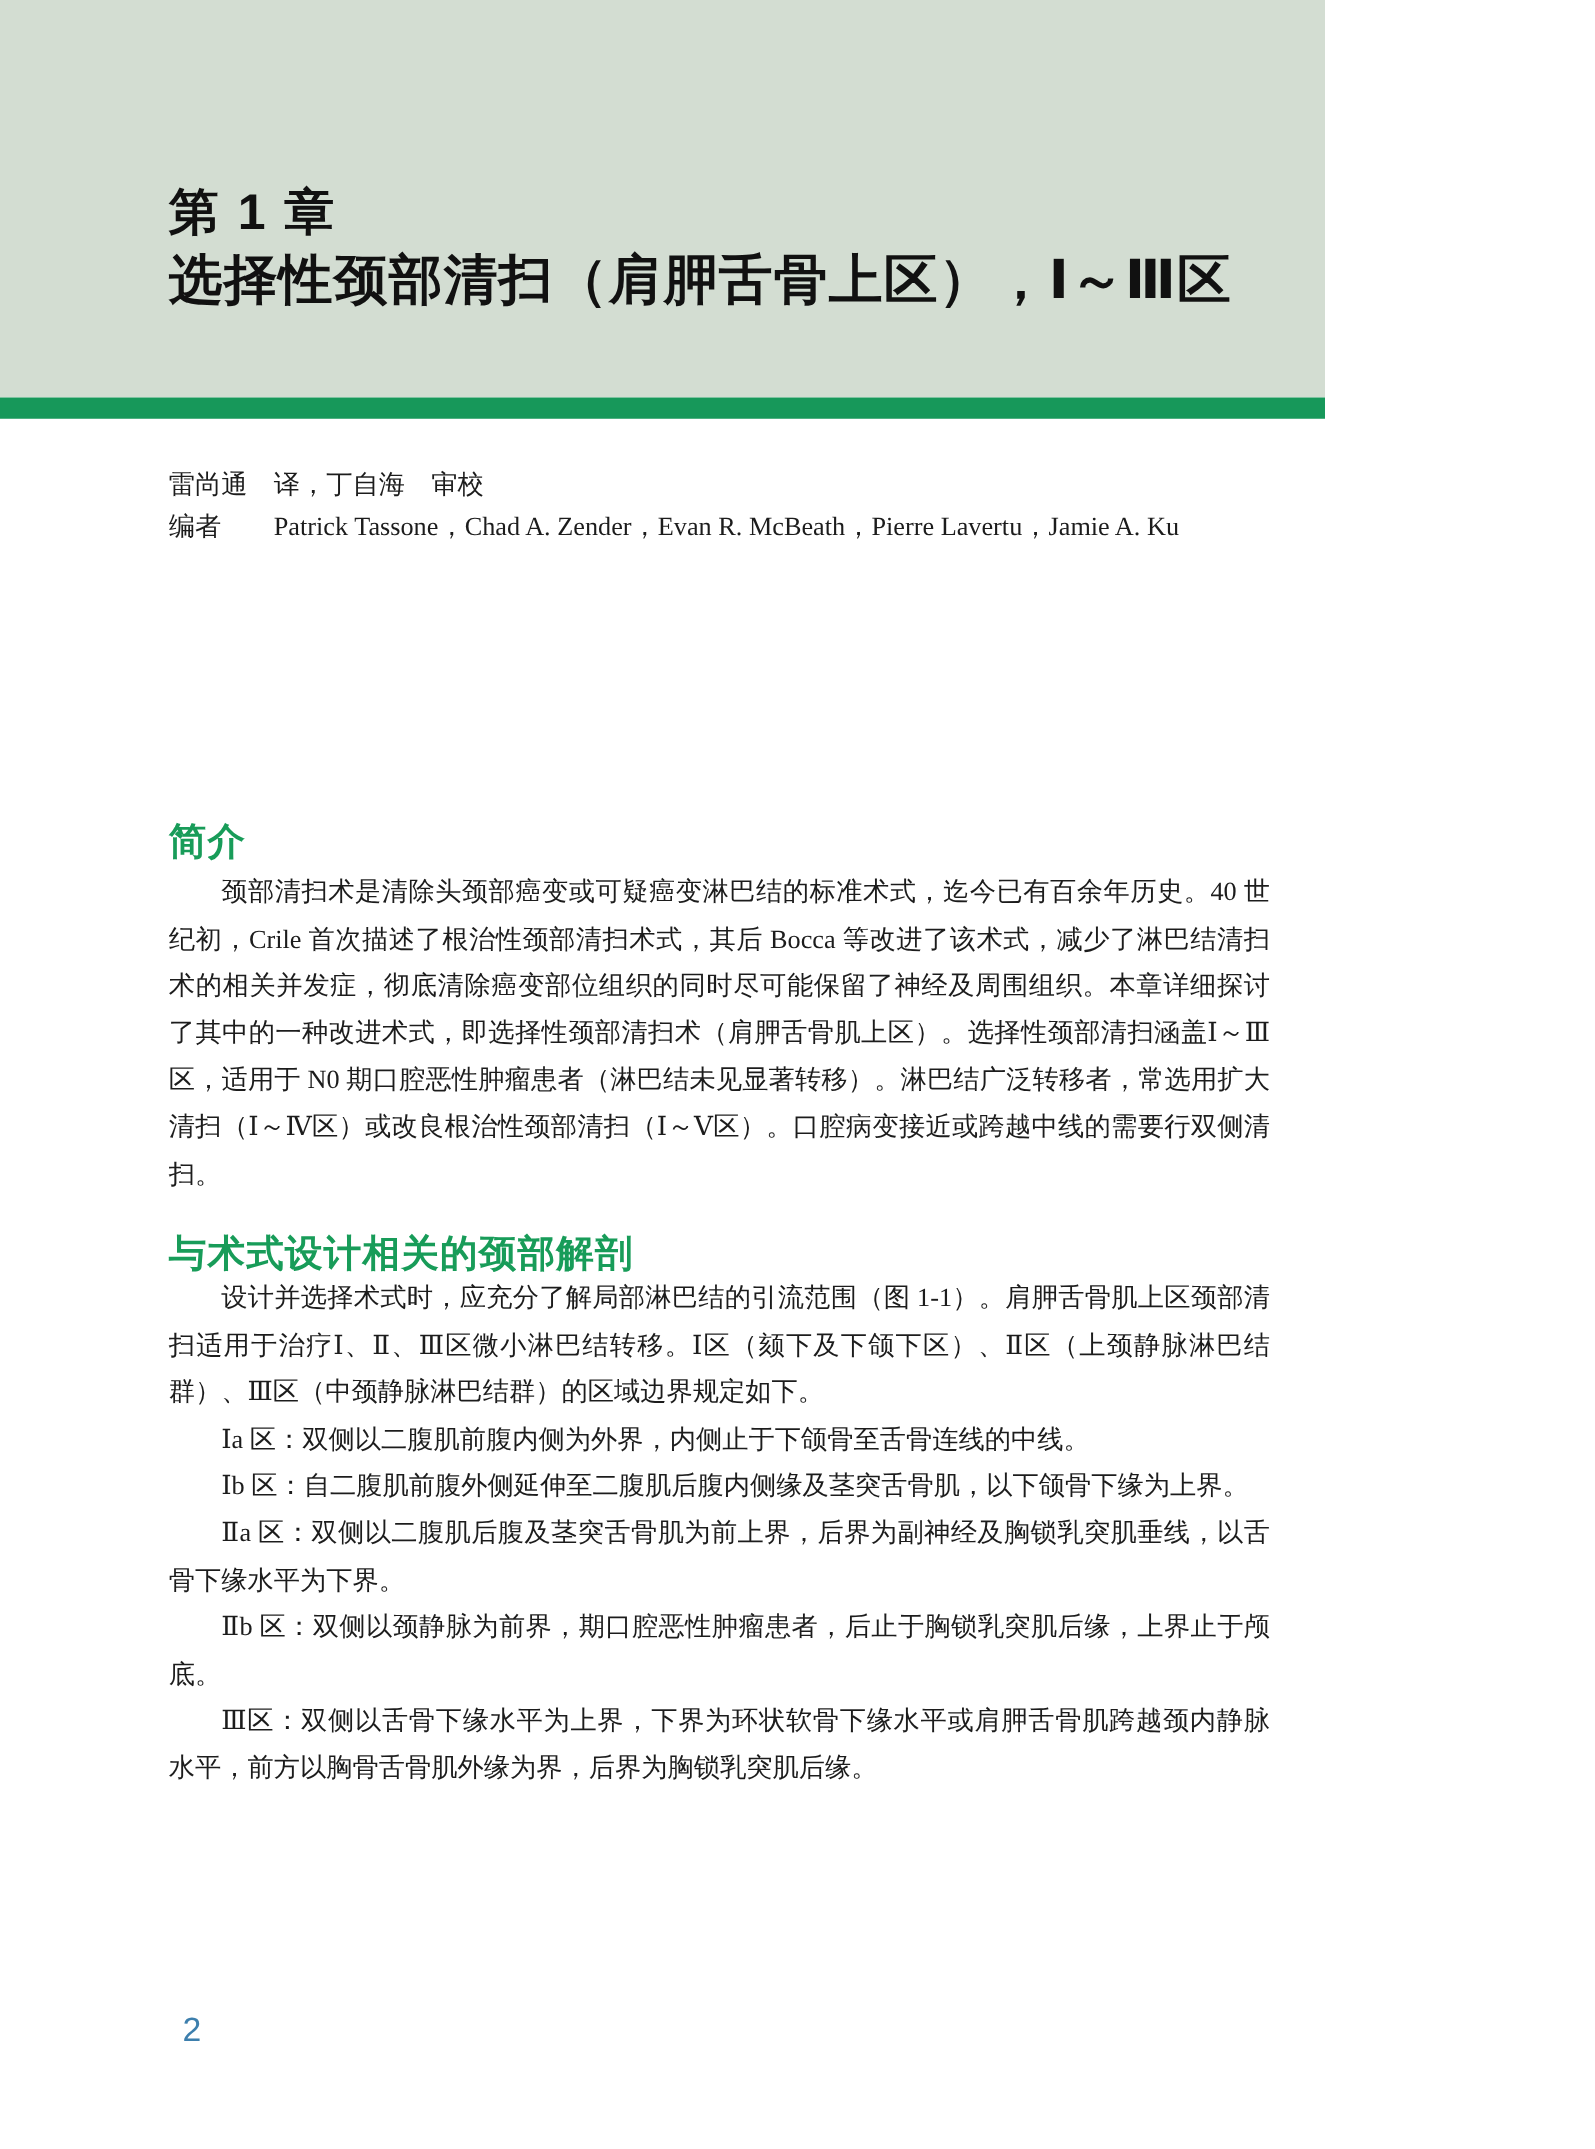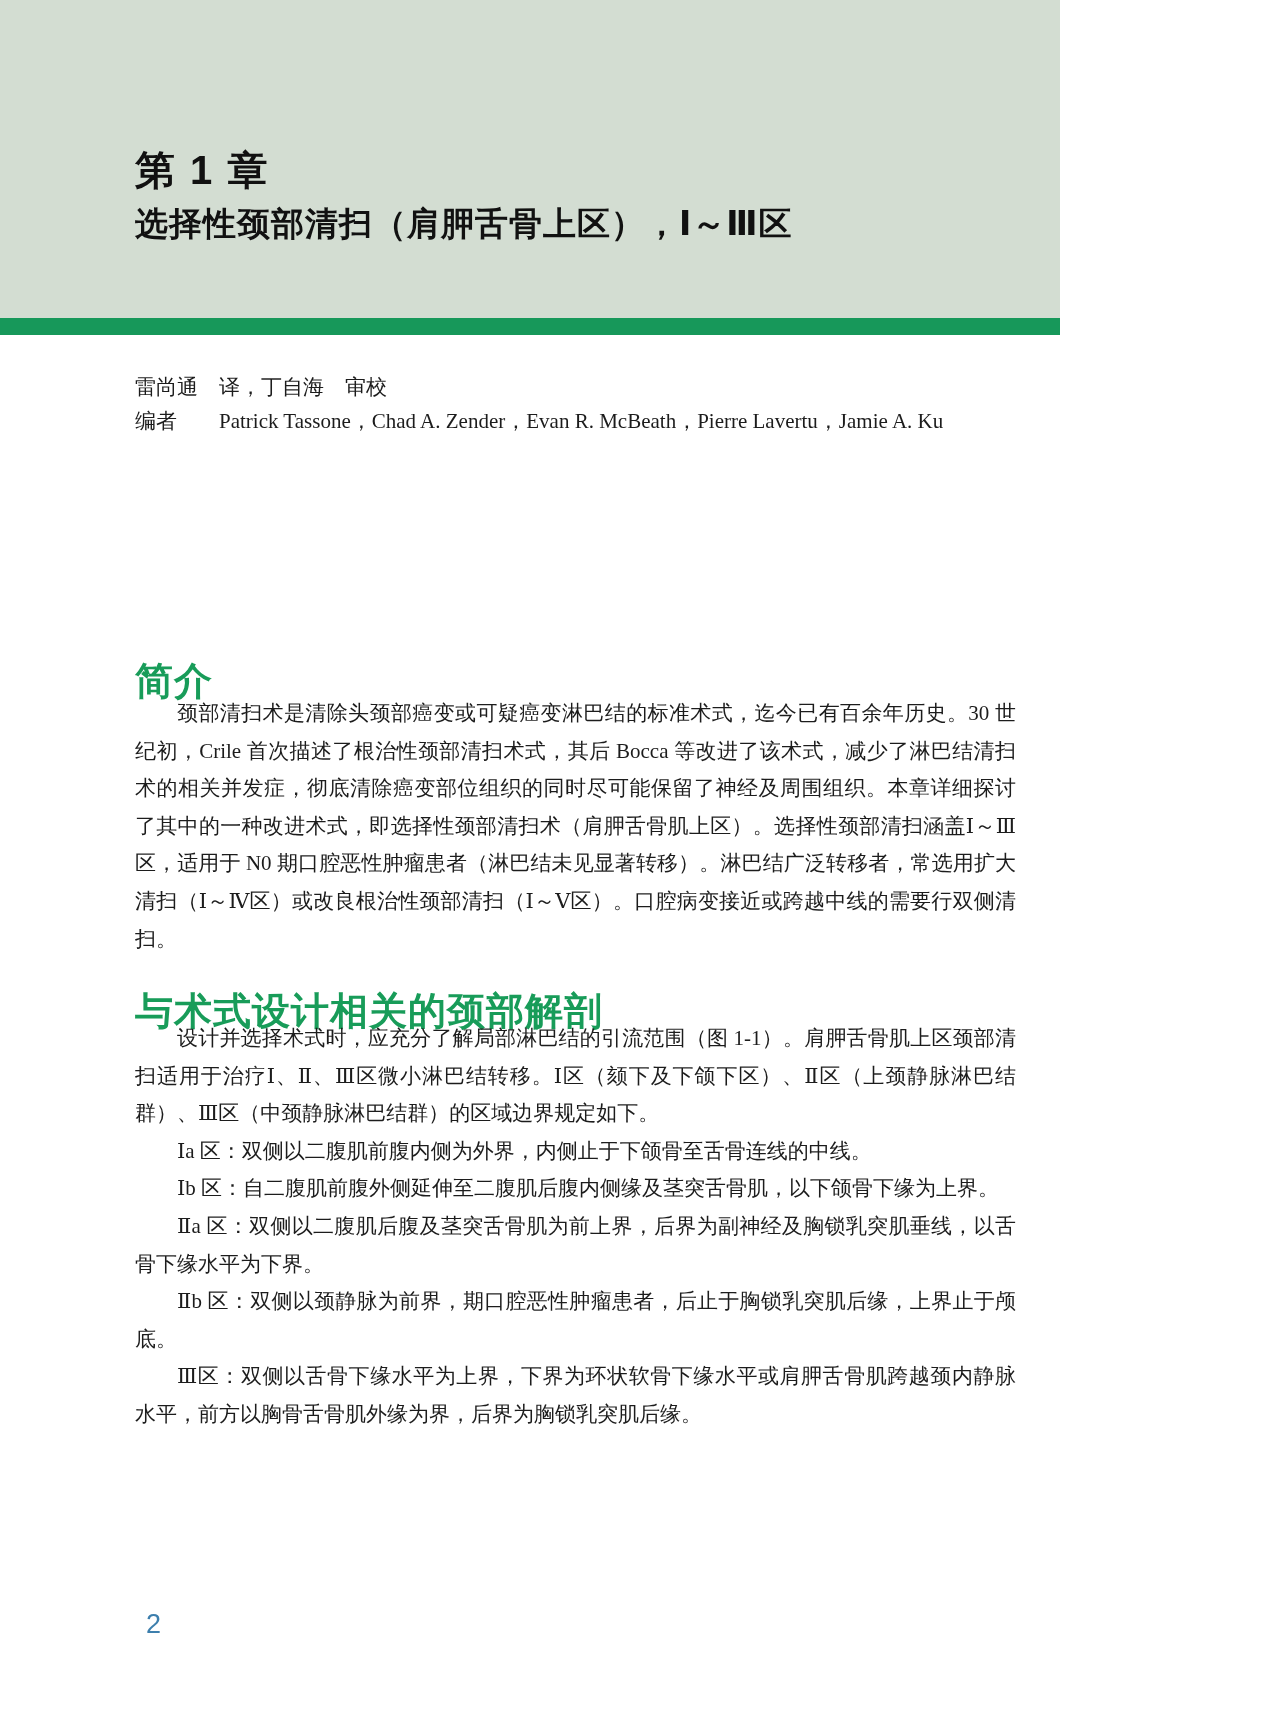--- a/index.html
+++ b/index.html
@@ -26,34 +26,34 @@
   }
   .chapter-number{
     position:absolute;left:135px;top:146px;
     font-family:"Liberation Sans","DejaVu Sans",sans-serif;
     font-weight:700;font-size:40px;line-height:48px;color:#111;
     letter-spacing:2px;
   }
   .chapter-title{
     position:absolute;left:135px;top:202px;
     font-family:"Liberation Sans","DejaVu Sans",sans-serif;
-    font-weight:700;font-size:33px;line-height:44px;color:#111;
+    font-weight:700;font-size:43px;line-height:44px;color:#111;
     letter-spacing:1px;white-space:nowrap;
   }
   
   .byline{
     position:absolute;left:135px;top:370px;width:890px;
     font-size:21px;line-height:34px;color:#1c1c1c;
   }
   .byline .label{display:inline-block;margin-right:2em;}
   
   .sec-heading{
     position:absolute;left:135px;
     font-family:"Liberation Sans","DejaVu Sans",sans-serif;
-    font-weight:700;font-size:38px;line-height:38px;
+    font-weight:700;font-size:30px;line-height:38px;
     letter-spacing:1px;white-space:nowrap;
   }
   .sec-heading-1{top:630px;}
   .sec-heading-2{top:960px;text-align:right;}
   .body-block{
     position:absolute;left:135px;width:881px;
     font-size:21px;line-height:37.6px;
     text-align:justify;color:#1c1c1c;
   }
   .body-block-1{top:695px;}
@@ -78,21 +78,21 @@
   <div class="header-stripe-right" style="background: rgb(23, 152, 90);"></div>
   <div class="header-bar-bottom" style="background: rgb(23, 152, 90);"></div>
 
   <div class="byline">
     <div>雷尚通　译，丁自海　审校</div>
     <div><span class="label">编者</span><span>Patrick Tassone，Chad A. Zender，Evan R. McBeath，Pierre Lavertu，Jamie A. Ku</span></div>
   </div>
 
   <h2 class="sec-heading sec-heading-1 accent-text" style="color: rgb(24, 156, 89);">简介</h2>
   <div class="body-block body-block-1">
-    <p>颈部清扫术是清除头颈部癌变或可疑癌变淋巴结的标准术式，迄今已有百余年历史。30 世纪初，Crile 首次描述了根治性颈部清扫术式，其后 Bocca 等改进了该术式，减少了淋巴结清扫术的相关并发症，彻底清除癌变部位组织的同时尽可能保留了神经及周围组织。本章详细探讨了其中的一种改进术式，即选择性颈部清扫术（肩胛舌骨肌上区）。选择性颈部清扫涵盖Ⅰ～Ⅲ区，适用于 N0 期口腔恶性肿瘤患者（淋巴结未见显著转移）。淋巴结广泛转移者，常选用扩大清扫（Ⅰ～Ⅳ区）或改良根治性颈部清扫（Ⅰ～Ⅴ区）。口腔病变接近或跨越中线的需要行双侧清扫。</p>
+    <p>颈部清扫术是清除头颈部癌变或可疑癌变淋巴结的标准术式，迄今已有百余年历史。40 世纪初，Crile 首次描述了根治性颈部清扫术式，其后 Bocca 等改进了该术式，减少了淋巴结清扫术的相关并发症，彻底清除癌变部位组织的同时尽可能保留了神经及周围组织。本章详细探讨了其中的一种改进术式，即选择性颈部清扫术（肩胛舌骨肌上区）。选择性颈部清扫涵盖Ⅰ～Ⅲ区，适用于 N0 期口腔恶性肿瘤患者（淋巴结未见显著转移）。淋巴结广泛转移者，常选用扩大清扫（Ⅰ～Ⅳ区）或改良根治性颈部清扫（Ⅰ～Ⅴ区）。口腔病变接近或跨越中线的需要行双侧清扫。</p>
   </div>
 
   <h2 class="sec-heading sec-heading-2 accent-text" style="color: rgb(24, 156, 89);">与术式设计相关的颈部解剖</h2>
   <div class="body-block body-block-2">
     <p>设计并选择术式时，应充分了解局部淋巴结的引流范围（图 1-1）。肩胛舌骨肌上区颈部清扫适用于治疗Ⅰ、Ⅱ、Ⅲ区微小淋巴结转移。Ⅰ区（颏下及下颌下区）、Ⅱ区（上颈静脉淋巴结群）、Ⅲ区（中颈静脉淋巴结群）的区域边界规定如下。</p>
     <p>Ⅰa 区：双侧以二腹肌前腹内侧为外界，内侧止于下颌骨至舌骨连线的中线。</p>
     <p>Ⅰb 区：自二腹肌前腹外侧延伸至二腹肌后腹内侧缘及茎突舌骨肌，以下颌骨下缘为上界。</p>
     <p>Ⅱa 区：双侧以二腹肌后腹及茎突舌骨肌为前上界，后界为副神经及胸锁乳突肌垂线，以舌骨下缘水平为下界。</p>
     <p>Ⅱb 区：双侧以颈静脉为前界，期口腔恶性肿瘤患者，后止于胸锁乳突肌后缘，上界止于颅底。</p>
     <p>Ⅲ区：双侧以舌骨下缘水平为上界，下界为环状软骨下缘水平或肩胛舌骨肌跨越颈内静脉水平，前方以胸骨舌骨肌外缘为界，后界为胸锁乳突肌后缘。</p>

